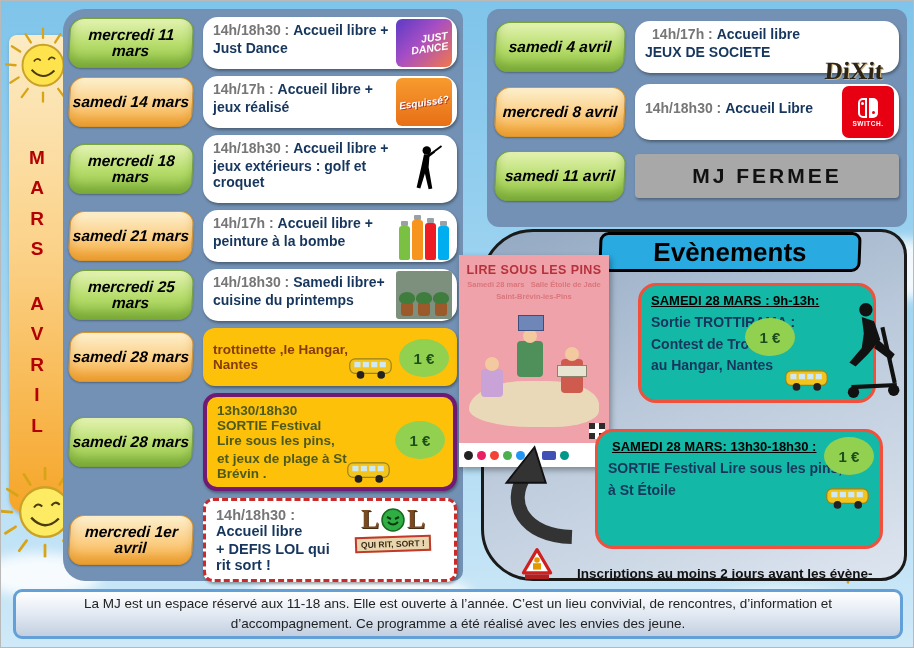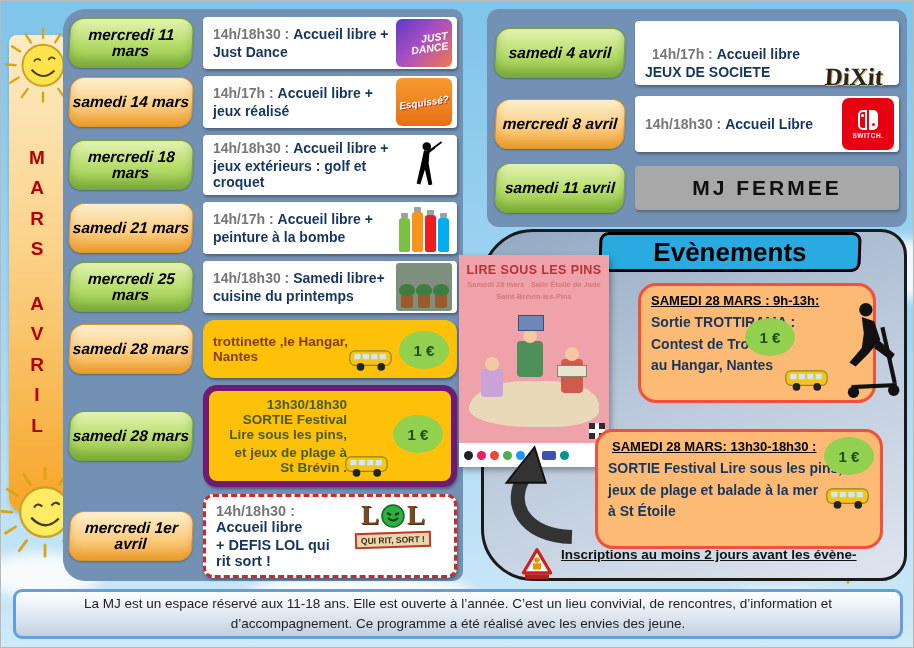--- a/index.html
+++ b/index.html
@@ -29,30 +29,30 @@
     background:#7291b4;border-radius:12px;padding:12px 8px;box-sizing:border-box;
     display:flex;flex-direction:column;gap:11px;}
   .row{display:flex;align-items:center;}
   .pill{flex:0 0 122px;height:48px;border-radius:14px;display:flex;align-items:center;justify-content:center;
     font-weight:800;font-style:italic;font-size:15.5px;color:#000;transform:skewX(-3deg);
     text-align:center;line-height:1.05;}
   .pill.green{background:linear-gradient(180deg,#e4f3b2 0%,#b5dc6a 55%,#8fc046 100%);
     border:1px solid #79a43c;box-shadow:inset 0 -7px 10px rgba(96,140,38,.45),0 1px 2px rgba(0,0,0,.3);}
   .pill.orange{background:linear-gradient(180deg,#fdf0cd 0%,#fbce84 55%,#f6a93e 100%);
     border:1px solid #d9952f;box-shadow:inset 0 -7px 10px rgba(214,135,20,.4),0 1px 2px rgba(0,0,0,.3);}
-  .card{margin-left:10px;flex:1;background:#fff;border-radius:4px;min-height:52px;position:relative;
-    padding:5px 66px 5px 10px;box-sizing:border-box;display:flex;flex-direction:column;justify-content:center;
+  .card{margin-left:10px;flex:1;background:#fff;border-radius:15px;min-height:52px;position:relative;
+    padding:5px 66px 13px 10px;box-sizing:border-box;display:flex;flex-direction:column;justify-content:center;
     gap:2px;box-shadow:1px 2px 3px rgba(0,0,0,.35);font-size:14px;}
   .time{color:#767676;font-weight:600;}
   .desc{color:#17365d;font-weight:700;}
   .card-img{position:absolute;right:5px;top:50%;transform:translateY(-50%);width:56px;height:48px;}
   
   .card.orange-card{background:#fec10a;color:#843c0b;font-weight:700;font-size:13.5px;
     border-radius:12px;padding:6px 104px 6px 10px;gap:3px;min-height:58px;}
-  .card.orange-card.bordered{border:6px solid #701a75;color:#4d5a1e;border-radius:14px;text-align:right;}
+  .card.orange-card.bordered{border:4px solid #701a75;color:#4d5a1e;border-radius:14px;}
   .badge{position:absolute;background:#92d050;border-radius:50%;width:50px;height:38px;
     display:flex;align-items:center;justify-content:center;font-weight:800;color:#1d4d1d;font-size:15px;}
   .badge.b6{right:8px;bottom:9px;} .badge.b7{right:8px;top:24px;}
   .busimg{position:absolute;width:46px;height:28px;}
   .bus6{right:62px;bottom:4px;} .bus7{right:60px;bottom:1px;}
   
   .card.dashed{border:3px dashed #cc2a2a;border-radius:10px;padding:6px 122px 6px 10px;min-height:68px;font-size:14.5px;}
   .lol-wrap{position:absolute;right:4px;top:3px;width:114px;display:flex;flex-direction:column;align-items:center;}
   .lol-letters{display:flex;align-items:center;gap:2px;}
   .lol-l{font-family:"Liberation Serif",serif;font-weight:800;font-size:27px;color:#7a4a21;text-shadow:1px 1px 0 #4a2c12;}
@@ -101,30 +101,30 @@
   .f1{left:52px;top:34px;width:26px;height:36px;background:#4f8f5a;}
   .f1 .book{position:absolute;top:-26px;left:1px;width:24px;height:14px;background:#6f86b8;border:1px solid #3c4f7a;}
   .f2{left:16px;top:62px;width:22px;height:28px;background:#c9a2d8;}
   .f3{left:96px;top:52px;width:22px;height:34px;background:#cf5a4e;}
   .f3 .book{position:absolute;top:6px;left:-4px;width:28px;height:10px;background:#e8e4d2;border:1px solid #8a836a;}
   .qr{position:absolute;right:4px;bottom:28px;width:16px;height:16px;background:#2c2c2c;
     background-image:linear-gradient(90deg,transparent 40%,#fff 40%,#fff 60%,transparent 60%),linear-gradient(0deg,transparent 40%,#fff 40%,#fff 60%,transparent 60%);}
   .logo-strip{position:absolute;left:0;right:0;bottom:0;height:24px;background:#fff;display:flex;align-items:center;gap:4px;padding:0 5px;}
   .logo-strip i{display:block;width:9px;height:9px;border-radius:50%;}
   .arrow-svg{position:absolute;left:498px;top:438px;width:86px;height:110px;}
-  .event-box{position:absolute;background:#fdba74;border:3px solid #f0503c;border-radius:18px;
+  .event-box{position:absolute;background:#14b8a6;border:3px solid #f0503c;border-radius:18px;
     padding:7px 10px;box-sizing:border-box;}
   .e1{left:637px;top:282px;width:238px;height:120px;}
   .e2{left:594px;top:428px;width:288px;height:120px;}
   .ev-head{font-weight:800;font-size:13px;color:#000;text-decoration:underline;margin-bottom:4px;}
   .ev-line{font-weight:700;font-size:14px;color:#17365d;line-height:1.55;}
   .badge.be1{left:104px;top:32px;} .badge.be2{right:6px;top:5px;}
   .bus-e1{right:42px;bottom:6px;} .bus-e2{right:8px;top:52px;}
   .scooter{position:absolute;left:836px;top:296px;width:66px;height:106px;z-index:5;}
-  .note-row{position:absolute;left:520px;top:546px;display:flex;align-items:flex-start;gap:8px;z-index:4;}
+  .note-row{position:absolute;left:520px;top:546px;display:flex;align-items:flex-end;gap:24px;z-index:4;}
   .warn{width:32px;height:34px;}
   .note-text{font-weight:800;font-size:13.5px;color:#111;text-decoration:underline;}
   
   .footer{position:absolute;left:12px;top:588px;width:890px;height:50px;border:3px solid #64a0d8;border-radius:9px;
     background:linear-gradient(180deg,#ffffff 0%,#dfe7f1 55%,#c2cfe0 100%);box-sizing:border-box;
     display:flex;flex-direction:column;align-items:center;justify-content:center;
     font-size:13.5px;color:#222;line-height:1.5;font-weight:500;}
 </style>
 </head>
 <body>
@@ -328,21 +328,21 @@
     </div>
   </div>
 
 </div>
 
 <div class="panel-right">
 
   <div class="row">
     <div class="pill green" style="flex-basis:128px;">samedi 4 avril</div>
     <div class="card" style="padding-right:92px;">
-      <div style="text-align:center;margin-top:20px;"><span class="time">14h/17h :</span> <span class="desc">Accueil libre</span></div>
+      <div style="text-align:center;"><span class="time">14h/17h :</span> <span class="desc">Accueil libre</span></div>
       <div class="desc">JEUX DE SOCIETE</div>
       <div class="card-img dixit" style="width:80px;">DiXit</div>
     </div>
   </div>
 
   <div class="row">
     <div class="pill orange" style="flex-basis:128px;">mercredi 8 avril</div>
     <div class="card" style="padding-right:70px;min-height:56px;">
       <div><span class="time">14h/18h30 :</span> <span class="desc">Accueil Libre</span></div>
       <div class="card-img switch-logo" style="width:52px;height:52px;">
@@ -423,21 +423,20 @@
       <path d="M40 38 L56 52 L52 58 L36 46 Z" fill="#111"></path>
       <line x1="44" y1="26" x2="56" y2="80" stroke="#111" stroke-width="4"></line>
       <line x1="14" y1="84" x2="58" y2="82" stroke="#111" stroke-width="4"></line>
       <circle cx="16" cy="89" r="5.5" fill="#111"></circle>
       <circle cx="55" cy="87" r="5.5" fill="#111"></circle>
     </svg></div>
 
 <div class="event-box e2">
   <div class="ev-head" style="margin-left:4px;">SAMEDI 28 MARS: 13h30-18h30 :</div>
   <div class="ev-line">SORTIE Festival Lire sous les pins,</div>
-  <div class="ev-line">jeux de plage et balade à la mer</div>
   <div class="ev-line">à St Étoile</div>
   <div class="badge be2">1 €</div>
   <div class="busimg bus-e2" style="position:absolute;"><svg viewBox="0 0 60 34" width="100%" height="100%">
         <rect x="1" y="5" width="54" height="19" rx="7" fill="#f3c41d" stroke="#97801c" stroke-width="1.5"></rect>
         <rect x="7" y="9" width="8" height="7" fill="#cfe9f4"></rect>
         <rect x="18" y="9" width="8" height="7" fill="#cfe9f4"></rect>
         <rect x="29" y="9" width="8" height="7" fill="#cfe9f4"></rect>
         <rect x="40" y="9" width="8" height="7" fill="#cfe9f4"></rect>
         <circle cx="15" cy="26" r="5" fill="#222"></circle>
         <circle cx="42" cy="26" r="5" fill="#222"></circle>

